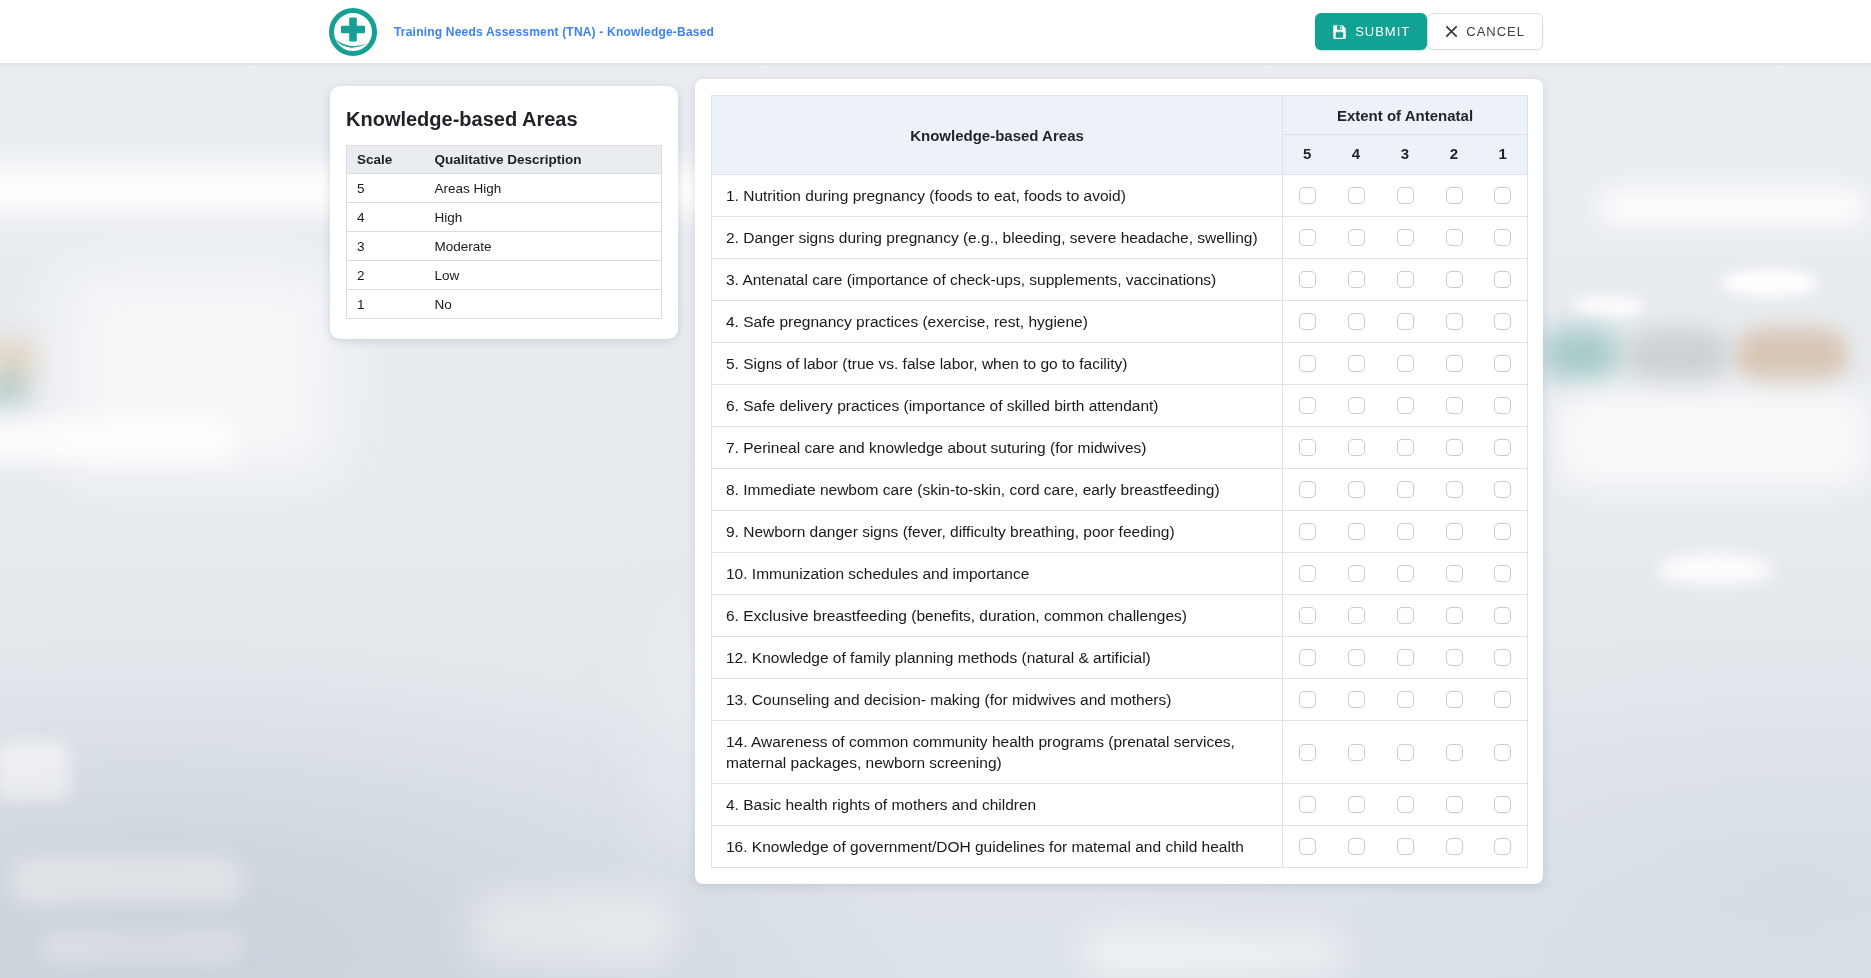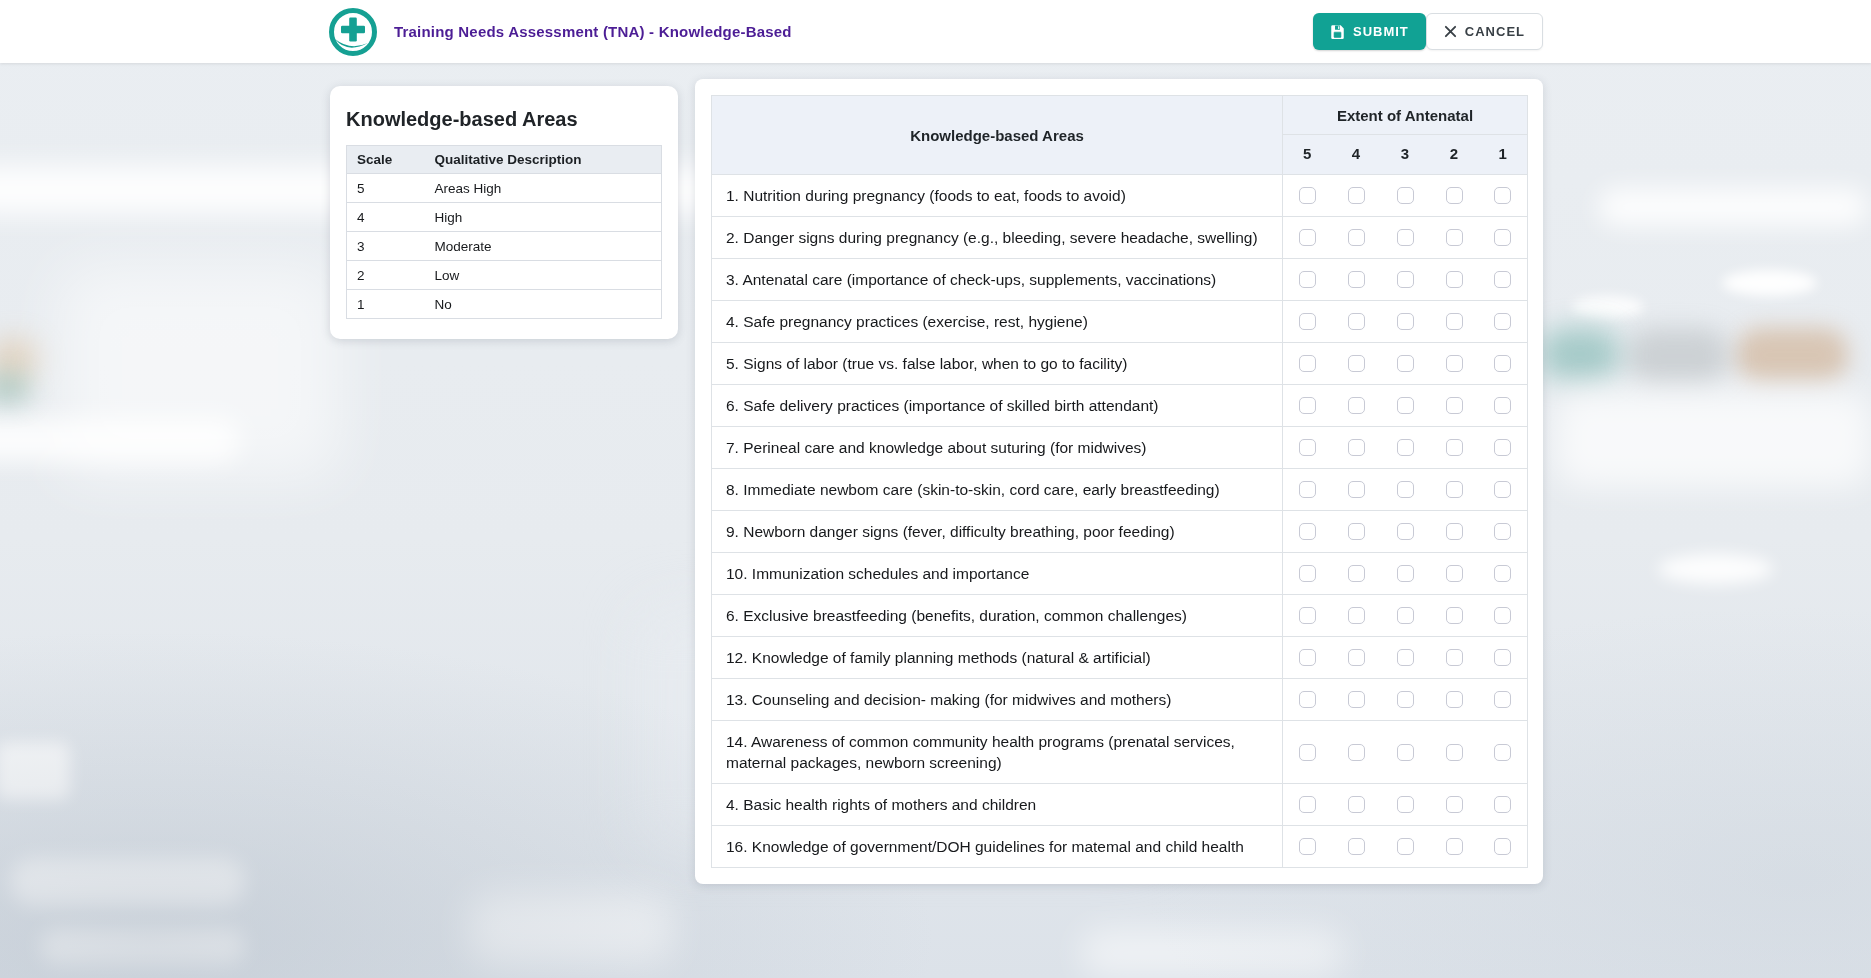--- a/index.html
+++ b/index.html
@@ -40,27 +40,27 @@
   }
 
   
   .appbar {
     position:absolute; top:0; left:0; width:100%; height:63px; z-index:10;
     background:#fff; box-shadow:0 1px 3px rgba(0,0,0,.09);
     display:flex; align-items:center; justify-content:space-between;
     padding:0 328px;
   }
   .brand { display:flex; align-items:center; gap:16px; }
-  .brand-text .title { font-size:15px; font-weight:700; color:#4c1d95; letter-spacing:.2px; }
+  .brand-text .title { font-size:12px; font-weight:700; color:#3b82f6; letter-spacing:.2px; }
   .brand-text .email { font-size:15px; color:#3a4045; margin-top:3px; }
   .actions { display:flex; align-items:center; }
   .btn {
     display:inline-flex; align-items:center; gap:8px; height:37px; padding:0 17px;
     border-radius:6px; font-family:"Liberation Sans",sans-serif;
-    font-size:13px; font-weight:700; letter-spacing:1px; cursor:pointer; border:none;
+    font-size:13px; font-weight:400; letter-spacing:1px; cursor:pointer; border:none;
   }
   .btn-submit { background:#11a294; color:#fff; box-shadow:0 1px 2px rgba(0,0,0,.18); }
   .btn-cancel { background:#fff; color:#394046; border:1px solid #d9dee2; margin-left:0; box-shadow:0 1px 2px rgba(0,0,0,.05); }
 
   
   .panel {
     position:absolute; left:330px; top:86px; width:348px; z-index:5;
     background:#fff; border-radius:10px; padding:16px 16px 20px;
     box-shadow:0 2px 10px rgba(60,70,90,.18);
   }

